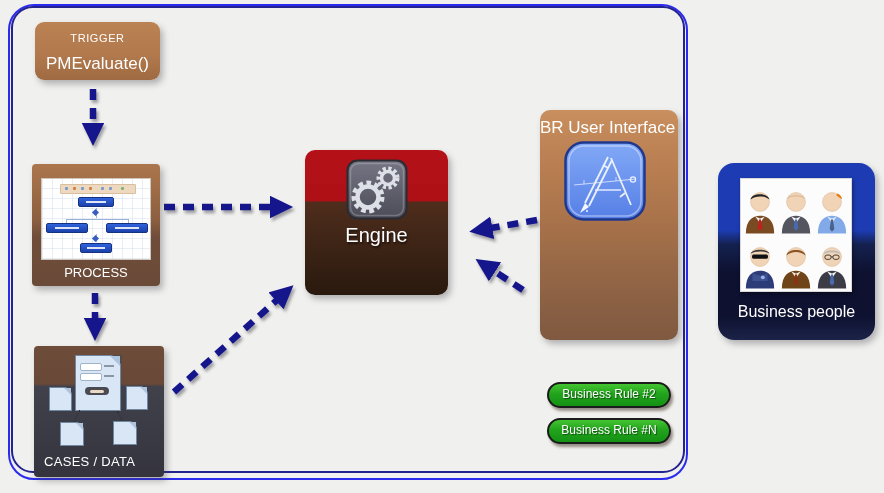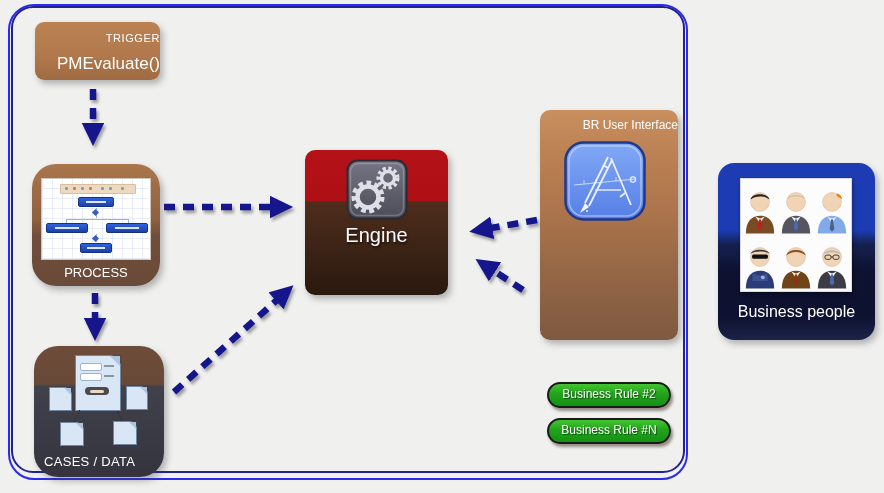--- a/index.html
+++ b/index.html
@@ -11,27 +11,27 @@
   
   .frame{
     position:absolute;left:8px;top:4px;width:680px;height:476px;
     border:2px solid #2b2bee;border-radius:26px;box-sizing:border-box;
   }
   .frame::before{
     content:"";position:absolute;left:1px;top:0;right:1px;bottom:5px;
     border:2px solid #222290;border-radius:22px;
   }
   
-  .card{position:absolute;box-sizing:border-box;border-radius:24px;
+  .card{position:absolute;box-sizing:border-box;border-radius:4px;
         box-shadow:3px 4px 6px rgba(60,60,70,.35);}
   
   .trigger{
     left:35px;top:22px;width:125px;height:58px;border-radius:9px;
     background:linear-gradient(180deg,#bb8253 0%,#b0784c 60%,#9f6a42 100%);
-    color:#fff;text-align:right;
+    color:#fff;text-align:center;
   }
   .trigger .t1{margin-top:10px;font-size:11px;letter-spacing:.6px;}
   .trigger .t2{margin-top:10px;font-size:17px;}
   
   .process{
     left:32px;top:164px;width:128px;height:122px;
     background:linear-gradient(180deg,#ab764c 0%,#8e6040 45%,#6f4d3a 60%,#6a4a38 100%);
     color:#fff;
   }
   .flow-panel{
@@ -85,21 +85,21 @@
   }
   .engine-title{position:absolute;left:0;right:0;top:72px;font-size:20px;line-height:26px;
     text-shadow:1px 2px 2px rgba(0,0,0,.55);}
   .engine-icon{position:absolute;left:41px;top:9px;}
   
   .brui{
     left:540px;top:110px;width:138px;height:230px;border-radius:10px;
     background:linear-gradient(180deg,#c98f5e 0%,#bd8254 18%,#ab744b 45%,#956746 70%,#7f5940 100%);
     color:#fff;
   }
-  .brui-title{position:absolute;left:0;right:0;top:8px;text-align:right;font-size:12px;}
+  .brui-title{position:absolute;left:0;right:0;top:8px;text-align:left;font-size:17px;}
   .app-icon{position:absolute;left:24px;top:31px;}
   .pill{position:absolute;left:7px;width:124px;height:26px;border-radius:13px;
     background:linear-gradient(180deg,#43c532 0%,#22a31c 45%,#149114 100%);
     border:2.5px solid #1b1b1b;box-sizing:border-box;
     box-shadow:2px 3px 3px rgba(40,25,10,.45);
     color:#fff;font-size:12px;text-align:center;line-height:21px;
     text-shadow:1px 1px 1px rgba(0,0,0,.5);}
   
   .people{
     left:718px;top:163px;width:157px;height:177px;border-radius:16px;

